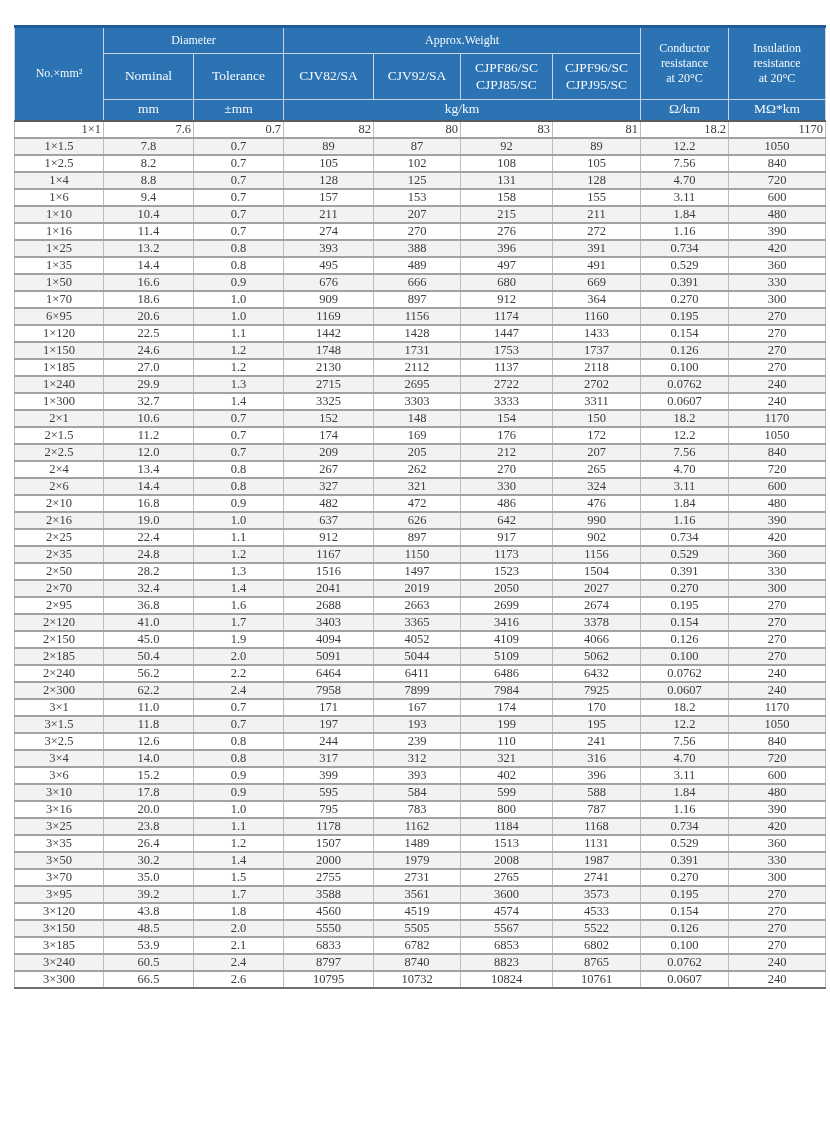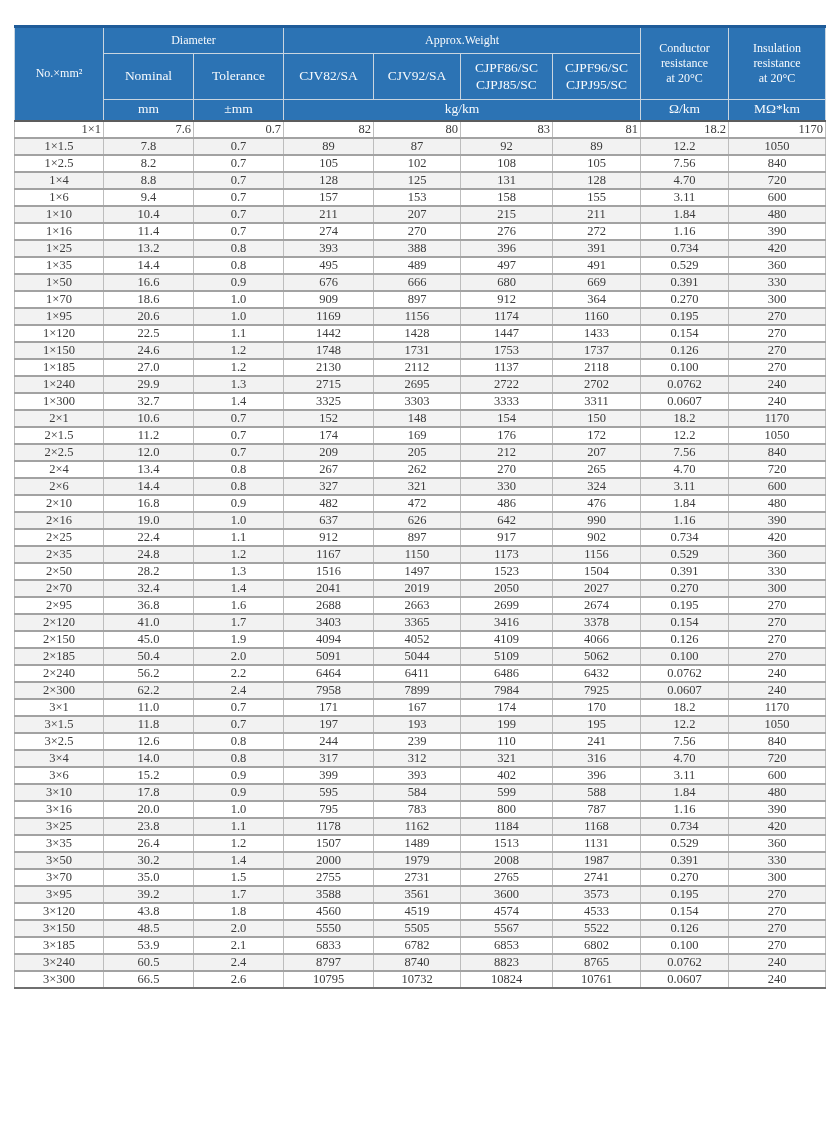--- a/index.html
+++ b/index.html
@@ -223,21 +223,21 @@
           <td>18.6</td>
           <td>1.0</td>
           <td>909</td>
           <td>897</td>
           <td>912</td>
           <td>364</td>
           <td>0.270</td>
           <td>300</td>
         </tr>
         <tr>
-          <td>1×95</td>
+          <td>6×95</td>
           <td>20.6</td>
           <td>1.0</td>
           <td>1169</td>
           <td>1156</td>
           <td>1174</td>
           <td>1160</td>
           <td>0.195</td>
           <td>270</td>
         </tr>
         <tr>

